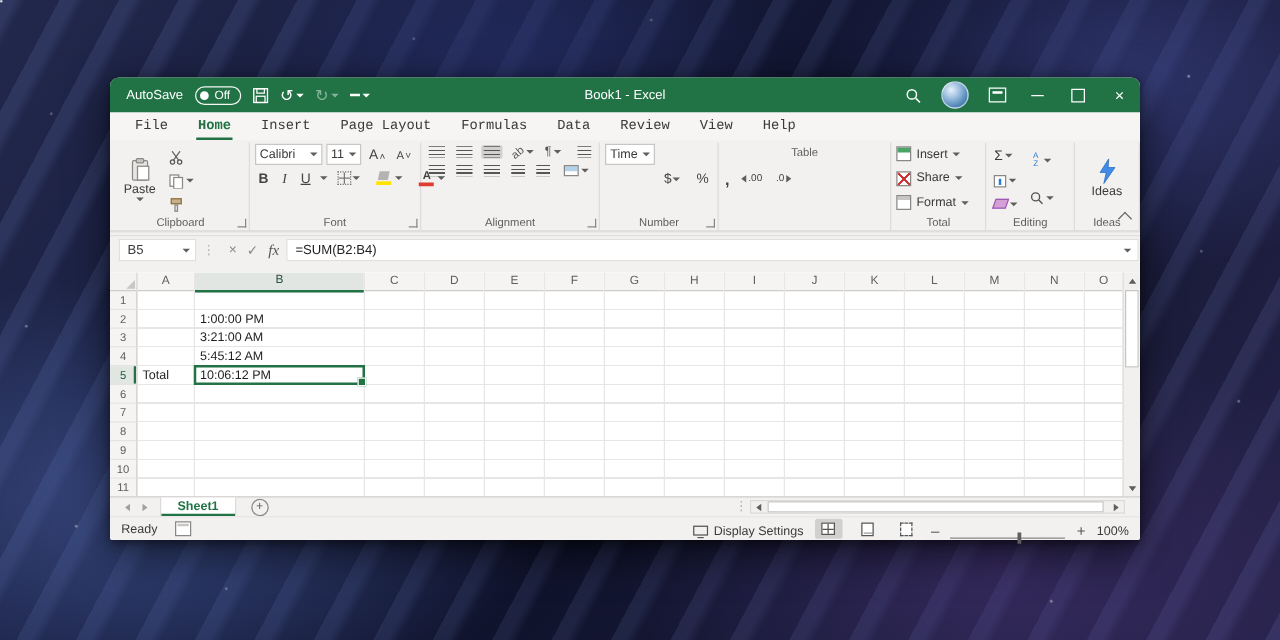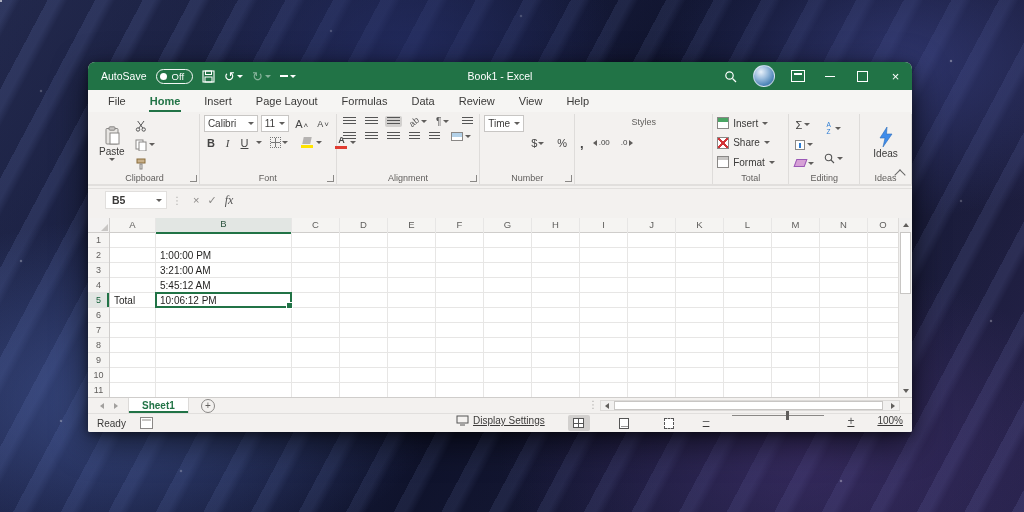--- a/index.html
+++ b/index.html
@@ -39,21 +39,21 @@
     background:radial-gradient(circle at 35% 30%,#e8f1fa 0%,#9dbede 35%,#4f86b8 70%,#2c5c8c 100%);
     border:1px solid rgba(255,255,255,.6);}
   .winbtn{width:33px;height:28px;display:flex;align-items:center;justify-content:center;}
   .minbar{width:10px;height:1px;background:#fff;}
   .maxbox{width:9px;height:9px;border:1px solid #fff;}
   .rdo-ic{width:12px;height:10px;border:1px solid #fff;position:relative;}
   .rdo-ic:after{content:"";position:absolute;left:2px;top:2px;right:2px;height:2px;background:#fff;}
   
   .tabs{position:absolute;top:28px;left:0;right:0;height:22px;background:#f6f5f3;display:flex;
     align-items:center;padding-left:8px;font-size:11px;color:#3b3a39;}
-  .tab{padding:0 12px;height:100%;display:flex;align-items:center;position:relative;}
+  .tab{padding:0 12px;height:100%;display:flex;align-items:center;position:relative;font-family:Liberation Mono, monospace;}
   .tab.active{color:#217346;font-weight:bold;}
   .tab.active:after{content:"";position:absolute;left:11px;right:11px;bottom:0;height:2.5px;background:#217346;}
   .topbtns{margin-left:auto;display:flex;gap:6px;padding-right:10px;}
   .sbtn{display:flex;align-items:center;gap:4px;background:#fff;border:1px solid #e0dedc;border-radius:2px;
     height:17px;padding:0 8px;font-size:10.5px;color:#3b3a39;}
   
   .ribbon{position:absolute;top:50px;left:0;right:0;height:74px;background:#f3f1ef;
     border-bottom:2px solid #e1dfdd;display:flex;align-items:stretch;padding:2px 0 0 2px;box-sizing:border-box;}
   .grp{display:flex;flex-direction:column;border-right:1px solid #dedcda;padding:1px 4px 0;position:relative;}
   .gbody{flex:1;display:flex;gap:3px;align-items:stretch;}
@@ -74,22 +74,22 @@
   .srow{display:flex;align-items:center;gap:4px;font-size:10px;color:#3b3a39;height:16px;}
   .mini{font-size:8px;line-height:1;color:#444;}
   .ic12{width:12px;height:12px;display:inline-block;box-sizing:border-box;}
   .icf{border:1px solid #8a8886;background:
     linear-gradient(#c8c6c4,#c8c6c4) top/100% 3px no-repeat,#fff;}
   .chev-up{width:7px;height:7px;border-left:1.5px solid #666;border-top:1.5px solid #666;
     transform:rotate(45deg);position:absolute;right:8px;bottom:5px;}
   
   .fbar{position:absolute;top:126px;left:0;right:0;height:22px;background:#f3f1ef;display:flex;
     align-items:center;border-top:1px solid #e1dfdd;}
-  .namebox{width:62px;height:18px;margin-left:17px;background:#fff;border:1px solid #e1dfdd;display:flex;
-    align-items:center;font-size:10.5px;color:#3b3a39;padding-left:6px;box-sizing:border-box;font-weight:bold;}
+  .namebox{width:62px;height:18px;margin-left:7px;background:#fff;border:1px solid #e1dfdd;display:flex;
+    align-items:center;font-size:10.5px;color:#3b3a39;padding-left:6px;box-sizing:border-box;}
   .namebox .cv{margin-left:auto;margin-right:4px;}
   .fgrip{color:#b0aeac;font-size:10px;padding:0 5px;}
   .fbtns{display:flex;align-items:center;gap:8px;padding:0 6px;color:#8a8886;font-size:11px;}
   .fx{font-style:italic;font-family:"Liberation Serif",serif;color:#555;font-size:12px;}
   .ffield{flex:1;height:18px;background:#fff;border:1px solid #e1dfdd;display:flex;align-items:center;
     font-size:10.5px;color:#201f1e;padding-left:6px;box-sizing:border-box;margin-right:1px;}
   .ffield .cv{margin-left:auto;margin-right:5px;}
   
   .gridwrap{position:absolute;top:156px;left:0;right:0;height:179px;background:#fff;}
   .gridinner{position:absolute;left:0;top:0;right:14px;bottom:0;overflow:hidden;}
@@ -131,21 +131,21 @@
   .hscroll{position:absolute;left:512px;right:12px;top:2px;height:11px;background:#f1f0ef;
     border:1px solid #dcdad8;box-sizing:border-box;}
   .hthumb{position:absolute;left:13px;right:16px;top:0;bottom:0;background:#fff;border:1px solid #c8c6c4;box-sizing:border-box;}
   .hsa{position:absolute;top:0;bottom:0;width:12px;display:flex;align-items:center;justify-content:center;}
   
   .sbar{position:absolute;top:351px;left:0;right:0;bottom:0;background:#f3f1ef;border-top:1px solid #e1dfdd;
     display:flex;align-items:center;font-size:10px;color:#3b3a39;padding:0 9px;box-sizing:border-box;
     border-radius:0 0 2px 2px;}
   .macroic{width:11px;height:10px;border:1px solid #8a8886;margin-left:14px;position:relative;background:#fff;}
   .macroic:after{content:"";position:absolute;left:1px;top:1px;right:1px;height:2px;background:#c8c6c4;}
-  .sright{margin-left:auto;display:flex;align-items:flex-start;gap:23px;text-decoration:underline;}
+  .sright{margin-left:auto;display:flex;align-items:flex-end;gap:9px;}
   .viewbtn{width:22px;height:16px;display:flex;align-items:center;justify-content:center;}
   .viewbtn.on{background:#d2d0ce;}
   .vic{width:11px;height:10px;border:1px solid #555;box-sizing:border-box;background:
     linear-gradient(#555,#555) 50% 0/1px 100% no-repeat,
     linear-gradient(#555,#555) 0 50%/100% 1px no-repeat,#fff;}
   .vic2{width:10px;height:11px;border:1px solid #555;box-sizing:border-box;background:
     linear-gradient(#999,#999) 1px 7px/7px 1px no-repeat,#fff;}
   .vic3{width:10px;height:11px;border:1px dashed #555;box-sizing:border-box;background:#fff;}
   .ztrack{width:92px;height:1px;background:#8a8886;position:relative;}
   .zthumb{position:absolute;left:54px;top:-4px;width:3px;height:9px;background:#605e5c;}
@@ -400,21 +400,21 @@
           </div>
         </div>
         <div class="gfoot">
             <span>Number</span>
           </div>
         <span class="launch"></span>
       </div>
 
       <div class="grp" style="width:138px">
         <div class="gfoot">
-            <span>Styles</span>
+            <span>Table</span>
           </div>
       </div>
 
       <div class="grp" style="width:72px">
         <div class="gbody" style="flex-direction:column;justify-content:space-between;padding-bottom:1px">
           <span class="srow">
             <span class="ic12 icf" style="background:linear-gradient(#4aa564,#4aa564) 0 0/100% 4px no-repeat,#fff;border:1px solid #8a8886"></span>
             <span>Insert</span>
               <span class="cv"></span>
           </span>
@@ -492,20 +492,24 @@
     <div class="fbar">
       <span class="namebox">
         <span>B5</span>
         <span class="cv"></span>
       </span>
       <span class="fgrip">⋮</span>
       <span class="fbtns">
         <span>×</span>
         <span>✓</span>
         <span class="fx">fx</span>
+      </span>
+      <span class="ffield">
+        <span>=SUM(B2:B4)</span>
+        <span class="cv"></span>
       </span>
     </div>
 
     <div class="gridwrap">
       <div class="gridinner">
         <div class="rowlines"></div>
 
         <div class="col" style="left:22px;width:46px">
             <div class="ch">A</div>
           </div>

